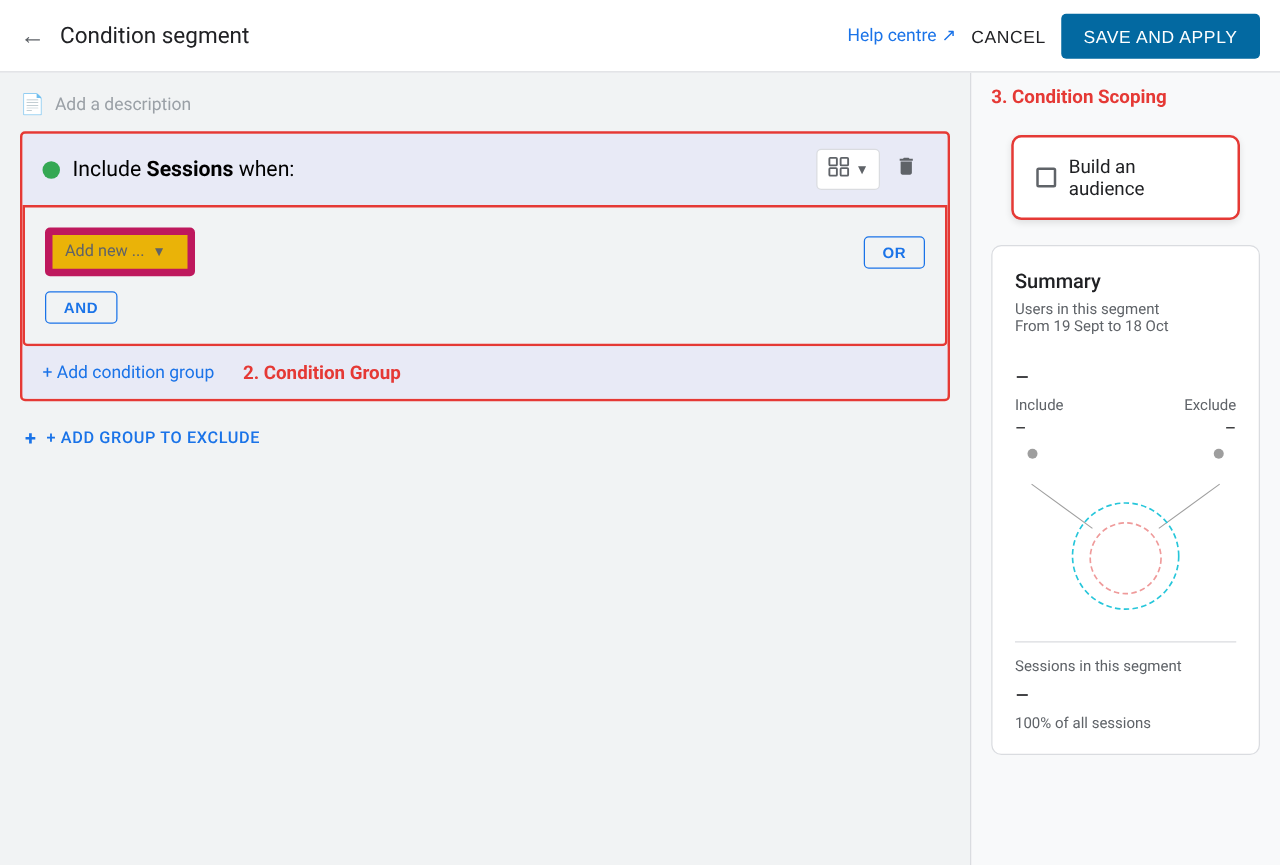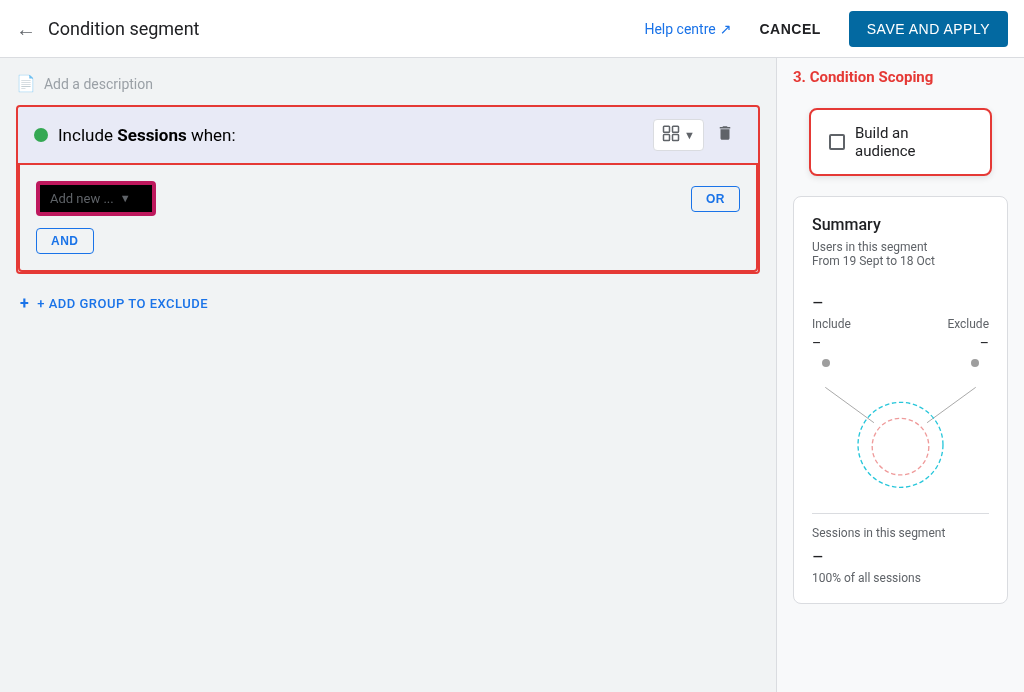--- a/index.html
+++ b/index.html
@@ -26,39 +26,39 @@
     }
     .header-title {
       font-size: 18px;
       font-weight: 400;
       color: #202124;
       flex: 1;
     }
     .header-actions {
       display: flex;
       align-items: center;
-      gap: 16px;
+      gap: 0;
     }
     .help-link {
       color: #1a73e8;
       font-size: 14px;
       display: flex;
       align-items: center;
       gap: 4px;
       cursor: pointer;
       text-decoration: none;
     }
     .help-link-icon {
       font-size: 14px;
     }
     .btn-cancel {
       background: none;
       border: none;
       font-size: 14px;
-      font-weight: 700;
+      font-weight: 400;
       color: #202124;
       cursor: pointer;
       padding: 8px 12px;
       letter-spacing: 0.5px;
     }
     .btn-save {
       background: #0369a1;
       border: none;
       color: #fff;
       font-size: 14px;
@@ -162,24 +162,24 @@
     .condition-row {
       display: flex;
       align-items: center;
       justify-content: space-between;
       margin-bottom: 12px;
     }
     .add-new-dropdown {
       display: flex;
       align-items: center;
       gap: 6px;
-      border: 4px solid #be185d;
+      border: 6px solid #be185d;
       border-radius: 4px;
       padding: 6px 10px;
-      background: #000000;
+      background: #eab308;
       cursor: pointer;
       font-size: 13px;
       color: #5f6368;
       min-width: 120px;
     }
     .or-btn {
       border: 1px solid #1a73e8;
       color: #1a73e8;
       background: none;
       border-radius: 4px;
@@ -442,20 +442,25 @@
         <div class="condition-row">
           <div class="add-new-dropdown">
             <span>Add new ...</span>
             <span style="font-size:11px;">▼</span>
           </div>
           <button class="or-btn">OR</button>
         </div>
         <button class="and-btn">AND</button>
       </div>
 
+      <div class="add-condition-group">
+        <span style="color:#1a73e8; font-size:14px;">+ Add condition group</span>
+        &nbsp;&nbsp;
+        <span class="condition-group-annotation">2. Condition Group</span>
+      </div>
 
     </div>
 
     <div class="add-exclude-group">
       <span style="font-size:16px; font-weight:bold;">+</span>
       <span>+ ADD GROUP TO EXCLUDE</span>
     </div>
 
     <div style="position:relative; pointer-events:none;">
       

